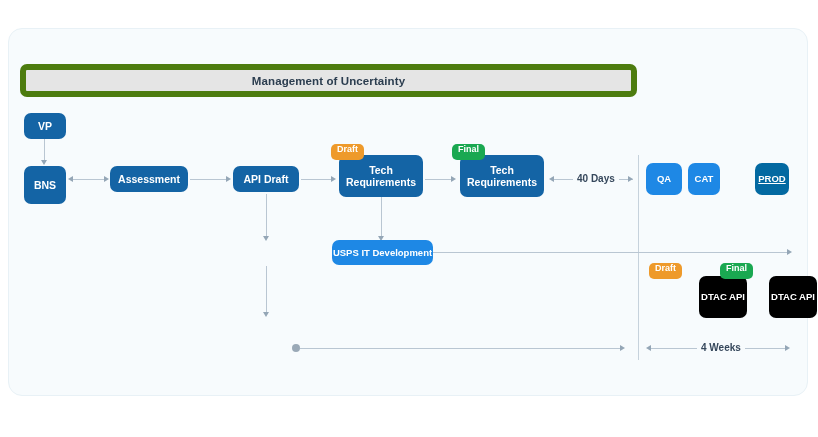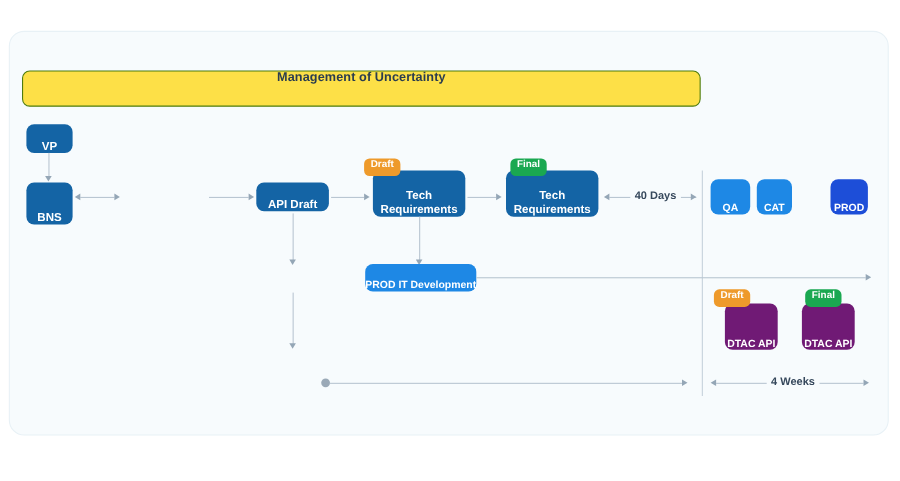--- a/index.html
+++ b/index.html
@@ -14,50 +14,50 @@
   
   .card{
     position:absolute;left:8px;top:28px;width:800px;height:368px;
     background:#f7fbfd;border:1px solid #e8f1f6;border-radius:14px;
     box-sizing:border-box;
   }
 
   
   .banner{
     position:absolute;left:20px;top:64px;width:617px;height:33px;
-    background:#fde047;border:1px solid #4d7c0f;border-radius:7px;
+    background:#e5e5e5;border:6px solid #4d7c0f;border-radius:7px;
     box-sizing:border-box;
-    display:flex;justify-content:center;
+    display:flex;align-items:center;justify-content:center;
   }
   .banner-text{
     font-size:11.5px;font-weight:700;color:#2b3d4f;letter-spacing:.1px;
   }
 
   
   .node{
     position:absolute;box-sizing:border-box;
-    display:flex;align-items:flex-end;justify-content:center;
+    display:flex;align-items:center;justify-content:center;
     text-align:center;color:#ffffff;font-weight:700;
     border-radius:7px;line-height:1.18;
   }
   .blue-dark{background:#1464a5;}
   .blue-bright{background:#1e88e5;}
-  .navy{background:#1d4ed8;}
-  .slate{background:#701a75;}
+  .navy{background:#0369a1;text-decoration:underline;}
+  .slate{background:#000000;margin-left:40px;}
   .green-circle{background:#17a24a;border-radius:50%;}
 
   
   .badge{
     position:absolute;box-sizing:border-box;
     display:flex;justify-content:center;
     color:#ffffff;font-weight:700;font-size:9px;
     border-radius:5px;height:16px;padding:0 6px;z-index:5;
   }
   .badge-draft{background:#ee9a2b;}
-  .badge-final{background:#1aa851;margin-left:12px;}
+  .badge-final{background:#1aa851;}
 
   
   .hline{position:absolute;height:1px;background:#b9c6d2;}
   .vline{position:absolute;width:1px;background:#b9c6d2;}
   .divider{position:absolute;width:1px;background:#c6d2dc;}
 
   
   .arr{position:absolute;width:0;height:0;}
   .arr-r{border-top:3.5px solid transparent;border-bottom:3.5px solid transparent;border-left:5px solid #94a6b6;}
   .arr-l{border-top:3.5px solid transparent;border-bottom:3.5px solid transparent;border-right:5px solid #94a6b6;}
@@ -91,20 +91,23 @@
   <div class="arr arr-d" style="left:40.5px;top:160px;"></div>
 
   <div class="node blue-dark" style="left:24px;top:166px;width:42px;height:38px;font-size:10.5px;">
     <span>BNS</span>
   </div>
 
   <div class="hline" style="left:73px;top:179px;width:31px;"></div>
   <div class="arr arr-l" style="left:68px;top:175.5px;"></div>
   <div class="arr arr-r" style="left:104px;top:175.5px;"></div>
 
+  <div class="node blue-dark" style="left:110px;top:166px;width:78px;height:26px;font-size:10.5px;">
+    <span>Assessment</span>
+  </div>
 
   <div class="hline" style="left:190px;top:179px;width:36px;"></div>
   <div class="arr arr-r" style="left:226px;top:175.5px;"></div>
 
   <div class="node blue-dark" style="left:233px;top:166px;width:66px;height:26px;font-size:10.5px;">
     <span>API Draft</span>
   </div>
 
   <div class="hline" style="left:301px;top:179px;width:30px;"></div>
   <div class="arr arr-r" style="left:331px;top:175.5px;"></div>
@@ -146,21 +149,21 @@
   </div>
 
   <div class="vline" style="left:266px;top:194px;height:43px;"></div>
   <div class="arr arr-d" style="left:262.5px;top:236px;"></div>
 
 
   <div class="vline" style="left:381px;top:197px;height:40px;"></div>
   <div class="arr arr-d" style="left:377.5px;top:236px;"></div>
 
   <div class="node blue-bright" style="left:332px;top:240px;width:101px;height:25px;font-size:9.5px;">
-    <span>PROD IT Development</span>
+    <span>USPS IT Development</span>
   </div>
 
   <div class="hline" style="left:433px;top:252px;width:354px;"></div>
   <div class="arr arr-r" style="left:787px;top:248.5px;"></div>
 
   <div class="vline" style="left:266px;top:266px;height:47px;"></div>
   <div class="arr arr-d" style="left:262.5px;top:312px;"></div>
 
   <div class="dot" style="left:292px;top:344px;"></div>
 

